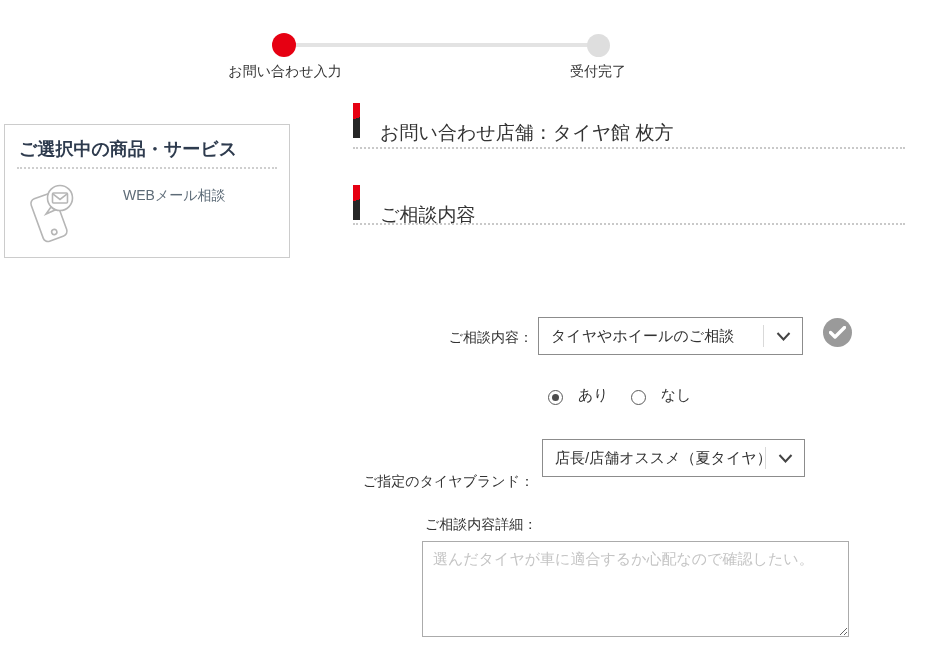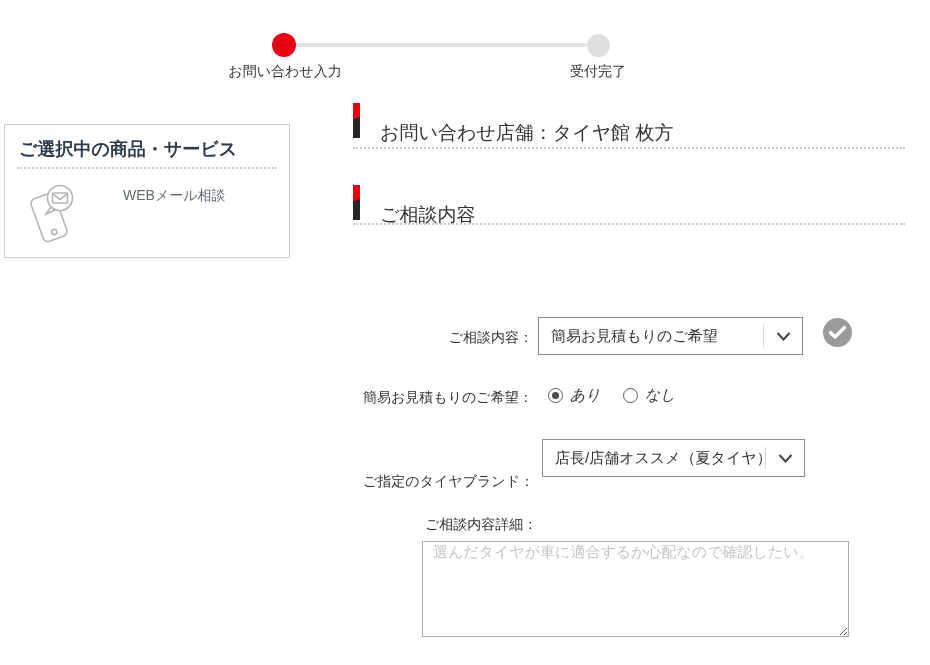--- a/index.html
+++ b/index.html
@@ -109,34 +109,34 @@
     width: 38px; display: flex; align-items: center; justify-content: center;
   }
 
   .check-badge {
     position: absolute; left: 823px; top: 318px; width: 29px; height: 29px;
     border-radius: 50%; background: #9a9a9a;
     display: flex; align-items: center; justify-content: center;
   }
 
   .radio-group { position: absolute; left: 548px; top: 386px; display: flex; gap: 22px; }
-  .radio-option { display: flex; align-items: center; gap: 7px; cursor: pointer; font-style: italic; }
+  .radio-option { display: flex; align-items: flex-end; gap: 15px; cursor: pointer; }
   .radio {
     width: 15px; height: 15px; border: 1px solid #5a5a5a; border-radius: 50%;
     background: #fff; display: inline-flex; align-items: center; justify-content: center;
   }
   .radio .radio-dot { width: 7px; height: 7px; border-radius: 50%; background: transparent; }
   .radio.checked .radio-dot { background: #4d4d4d; }
   .radio-label { font-size: 15px; color: #333; }
 
   .detail-textarea {
     position: absolute; left: 422px; top: 541px; width: 427px; height: 96px;
     border: 1px solid #ababab; background: #fff; resize: both;
     font-family: "Liberation Sans", "DejaVu Sans", sans-serif;
-    font-size: 15px; color: #333; padding: 1px 10px;
+    font-size: 15px; color: #333; padding: 8px 10px;
   }
   .detail-textarea::placeholder { color: #c4c4c4; opacity: 1; }
 </style>
 </head>
 <body>
 
 <div class="page">
 
   <div class="progress-line"></div>
   <div class="step-circle active"></div>
@@ -174,35 +174,34 @@
 
   <div class="section-heading heading-consult">
     <span class="bar"></span>
     <span class="heading-text">ご相談内容</span>
   </div>
   <div class="dotted-divider divider-2"></div>
 
 
   <div class="field-label label-consult">ご相談内容：</div>
   <div class="select-box select-consult">
-    <span class="select-value">簡易お見積もりのご希望</span>
+    <span class="select-value">タイヤやホイールのご相談</span>
     <span class="select-divider"></span>
     <span class="select-chevron">
       <svg width="15" height="9" viewBox="0 0 15 9">
         <polyline points="1.5,1 7.5,7.5 13.5,1" fill="none" stroke="#444" stroke-width="2"></polyline>
       </svg>
     </span>
   </div>
   <div class="check-badge">
     <svg width="17" height="13" viewBox="0 0 17 13">
       <polyline points="1.5,6.5 6,11 15.5,1.5" fill="none" stroke="#fff" stroke-width="3.4" stroke-linecap="round" stroke-linejoin="round"></polyline>
     </svg>
   </div>
 
-  <div class="field-label label-estimate">簡易お見積もりのご希望：</div>
   <div class="radio-group">
     <label class="radio-option">
       <span class="radio checked">
           <span class="radio-dot"></span>
         </span>
       <span class="radio-label">あり</span>
     </label>
     <label class="radio-option">
       <span class="radio">
           <span class="radio-dot"></span>

